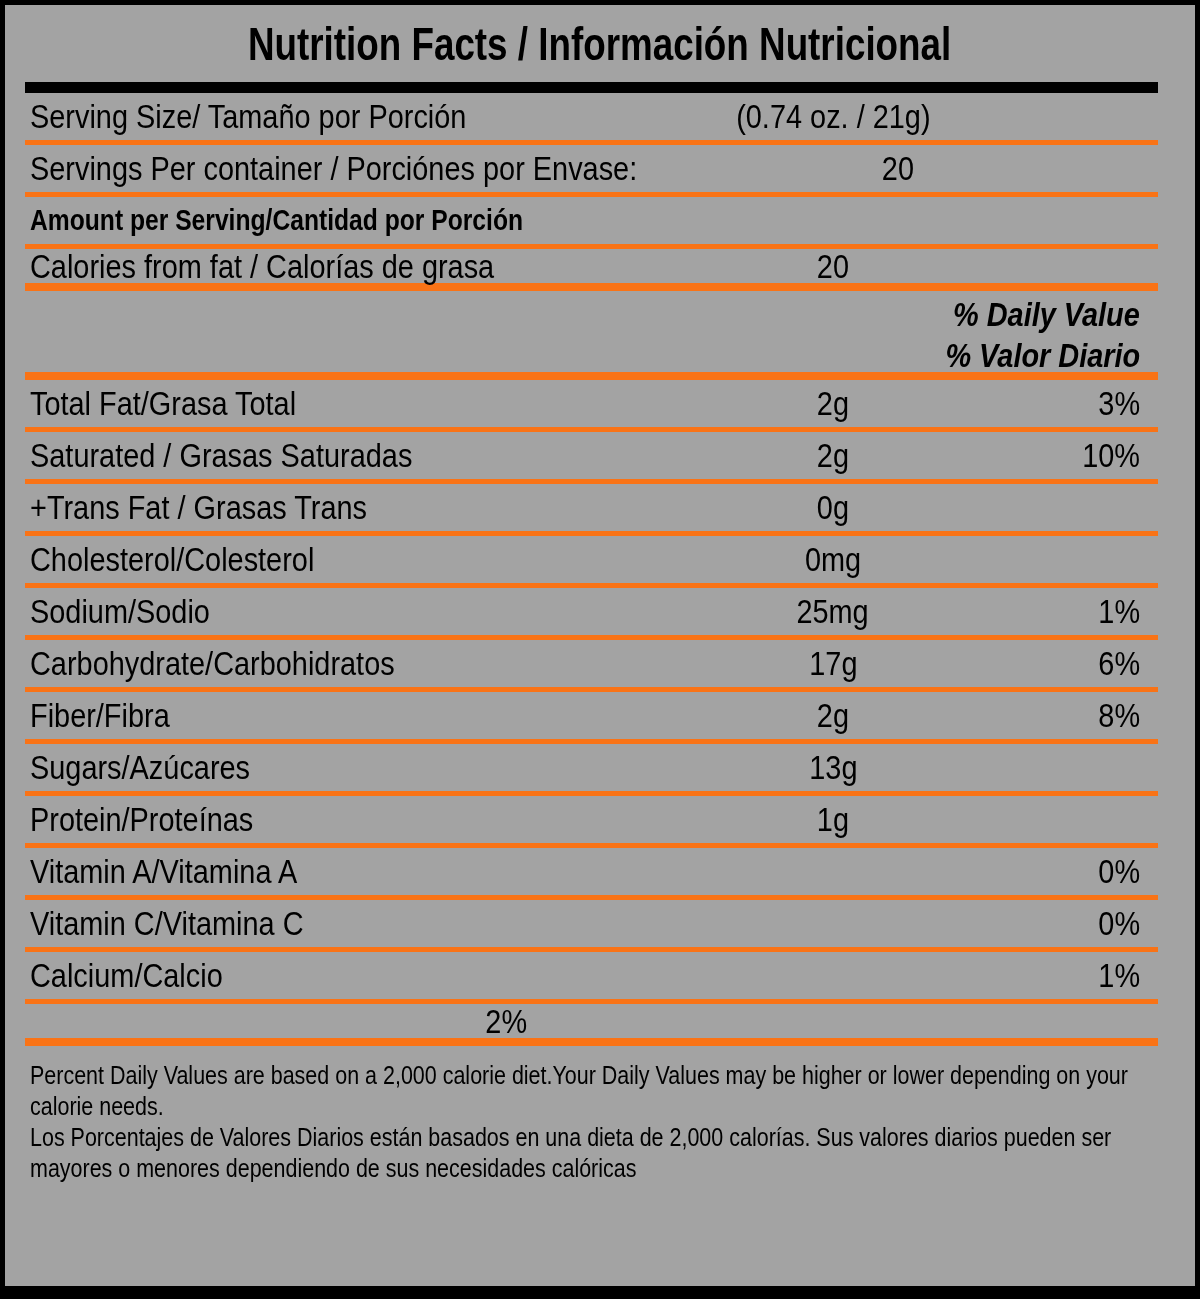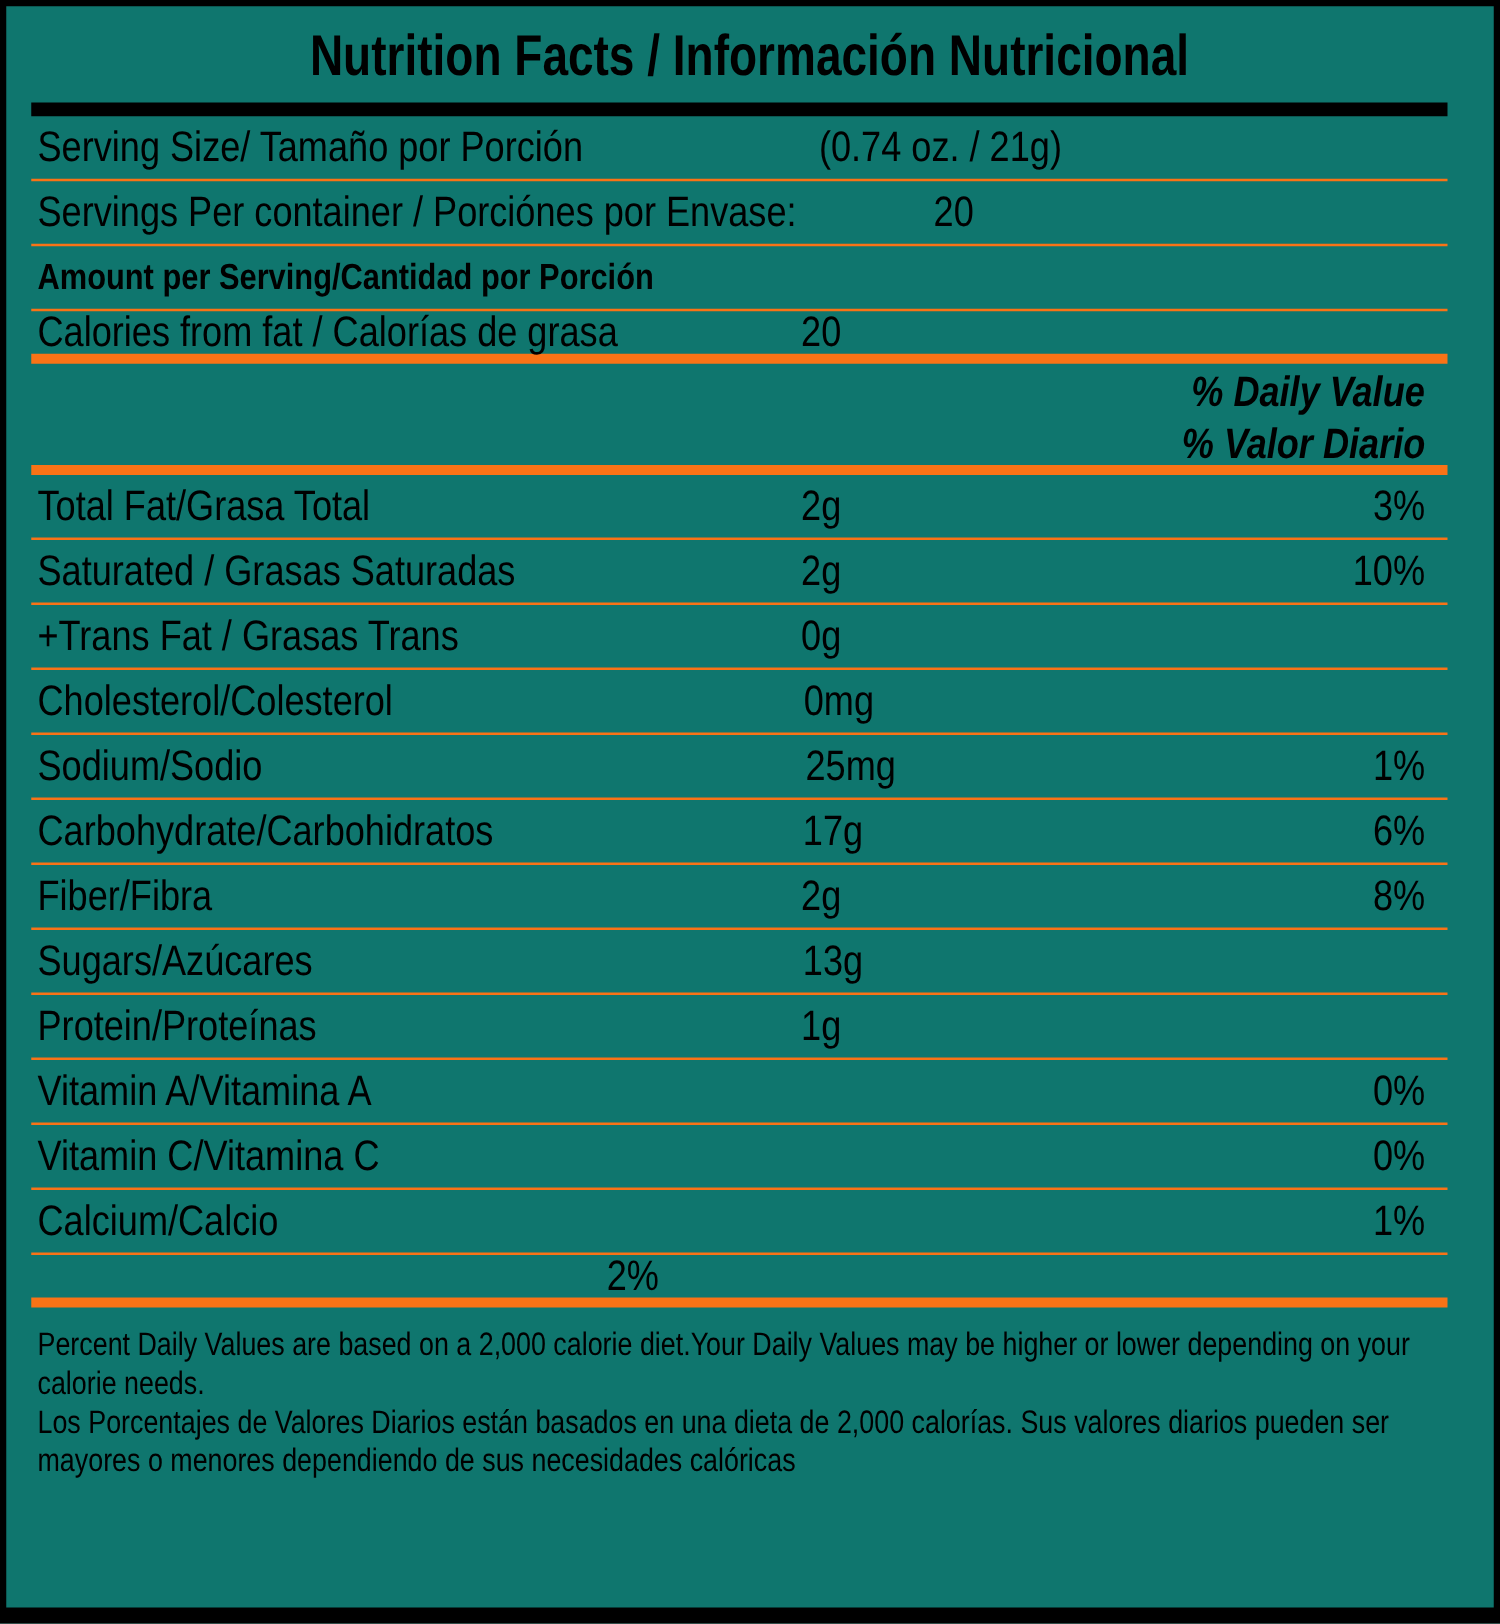--- a/index.html
+++ b/index.html
@@ -3,21 +3,21 @@
 <meta charset="utf-8">
 <style>
   * { margin: 0; padding: 0; box-sizing: border-box; }
   html, body { background: #ffffff; }
   body { font-family: "Liberation Sans", sans-serif; color: #000; }
 
   .sheet {
     position: relative;
     width: 1200px;
     height: 1299px;
-    background: #0f766e;
+    background: #a3a3a3;
     border: 5px solid #000;
     border-bottom-width: 13px;
     overflow: hidden;
   }
 
   
   .cx { display: inline-block; transform: scaleX(0.85); transform-origin: 0 50%; white-space: nowrap; }
   .cx-c { transform-origin: 50% 50%; }
   .cx-r { transform-origin: 100% 50%; }
 
@@ -25,28 +25,28 @@
   .title-row .cx { font-weight: bold; font-size: 46px; transform: scaleX(0.80); transform-origin: 50% 50%; }
 
   .title-bar { height: 11px; background: #000; margin: 0 37px 0 20px; }
 
   .rows { margin: 0 37px 0 20px; }
 
   .row {
     display: flex;
     align-items: center;
     height: 52px;
-    border-bottom: 2px solid #f97316;
+    border-bottom: 5px solid #f97316;
     font-size: 34px;
   }
   .row.thick { height: 42px; border-bottom-width: 8px; }
   .row.noline { height: 47px; border-bottom: none; }
 
   .lbl { flex: 1; padding-left: 5px; white-space: nowrap; overflow: visible; }
-  .val { width: 390px; text-align: left; white-space: nowrap; }
+  .val { width: 390px; text-align: center; white-space: nowrap; }
   .pct { width: 130px; text-align: right; padding-right: 18px; white-space: nowrap; }
 
   .row.heading .lbl { font-weight: bold; font-size: 29px; }
 
   .row.dvrow { justify-content: flex-end; }
   .dv { padding-right: 18px; font-weight: bold; text-align: right; white-space: nowrap; font-style: italic; }
 
   .footer { margin: 0 37px 0 20px; padding: 14px 0 0 5px; font-size: 26px; line-height: 31px; }
   .fnote { width: 121%; transform: scaleX(0.826); transform-origin: 0 0; }
 </style>

